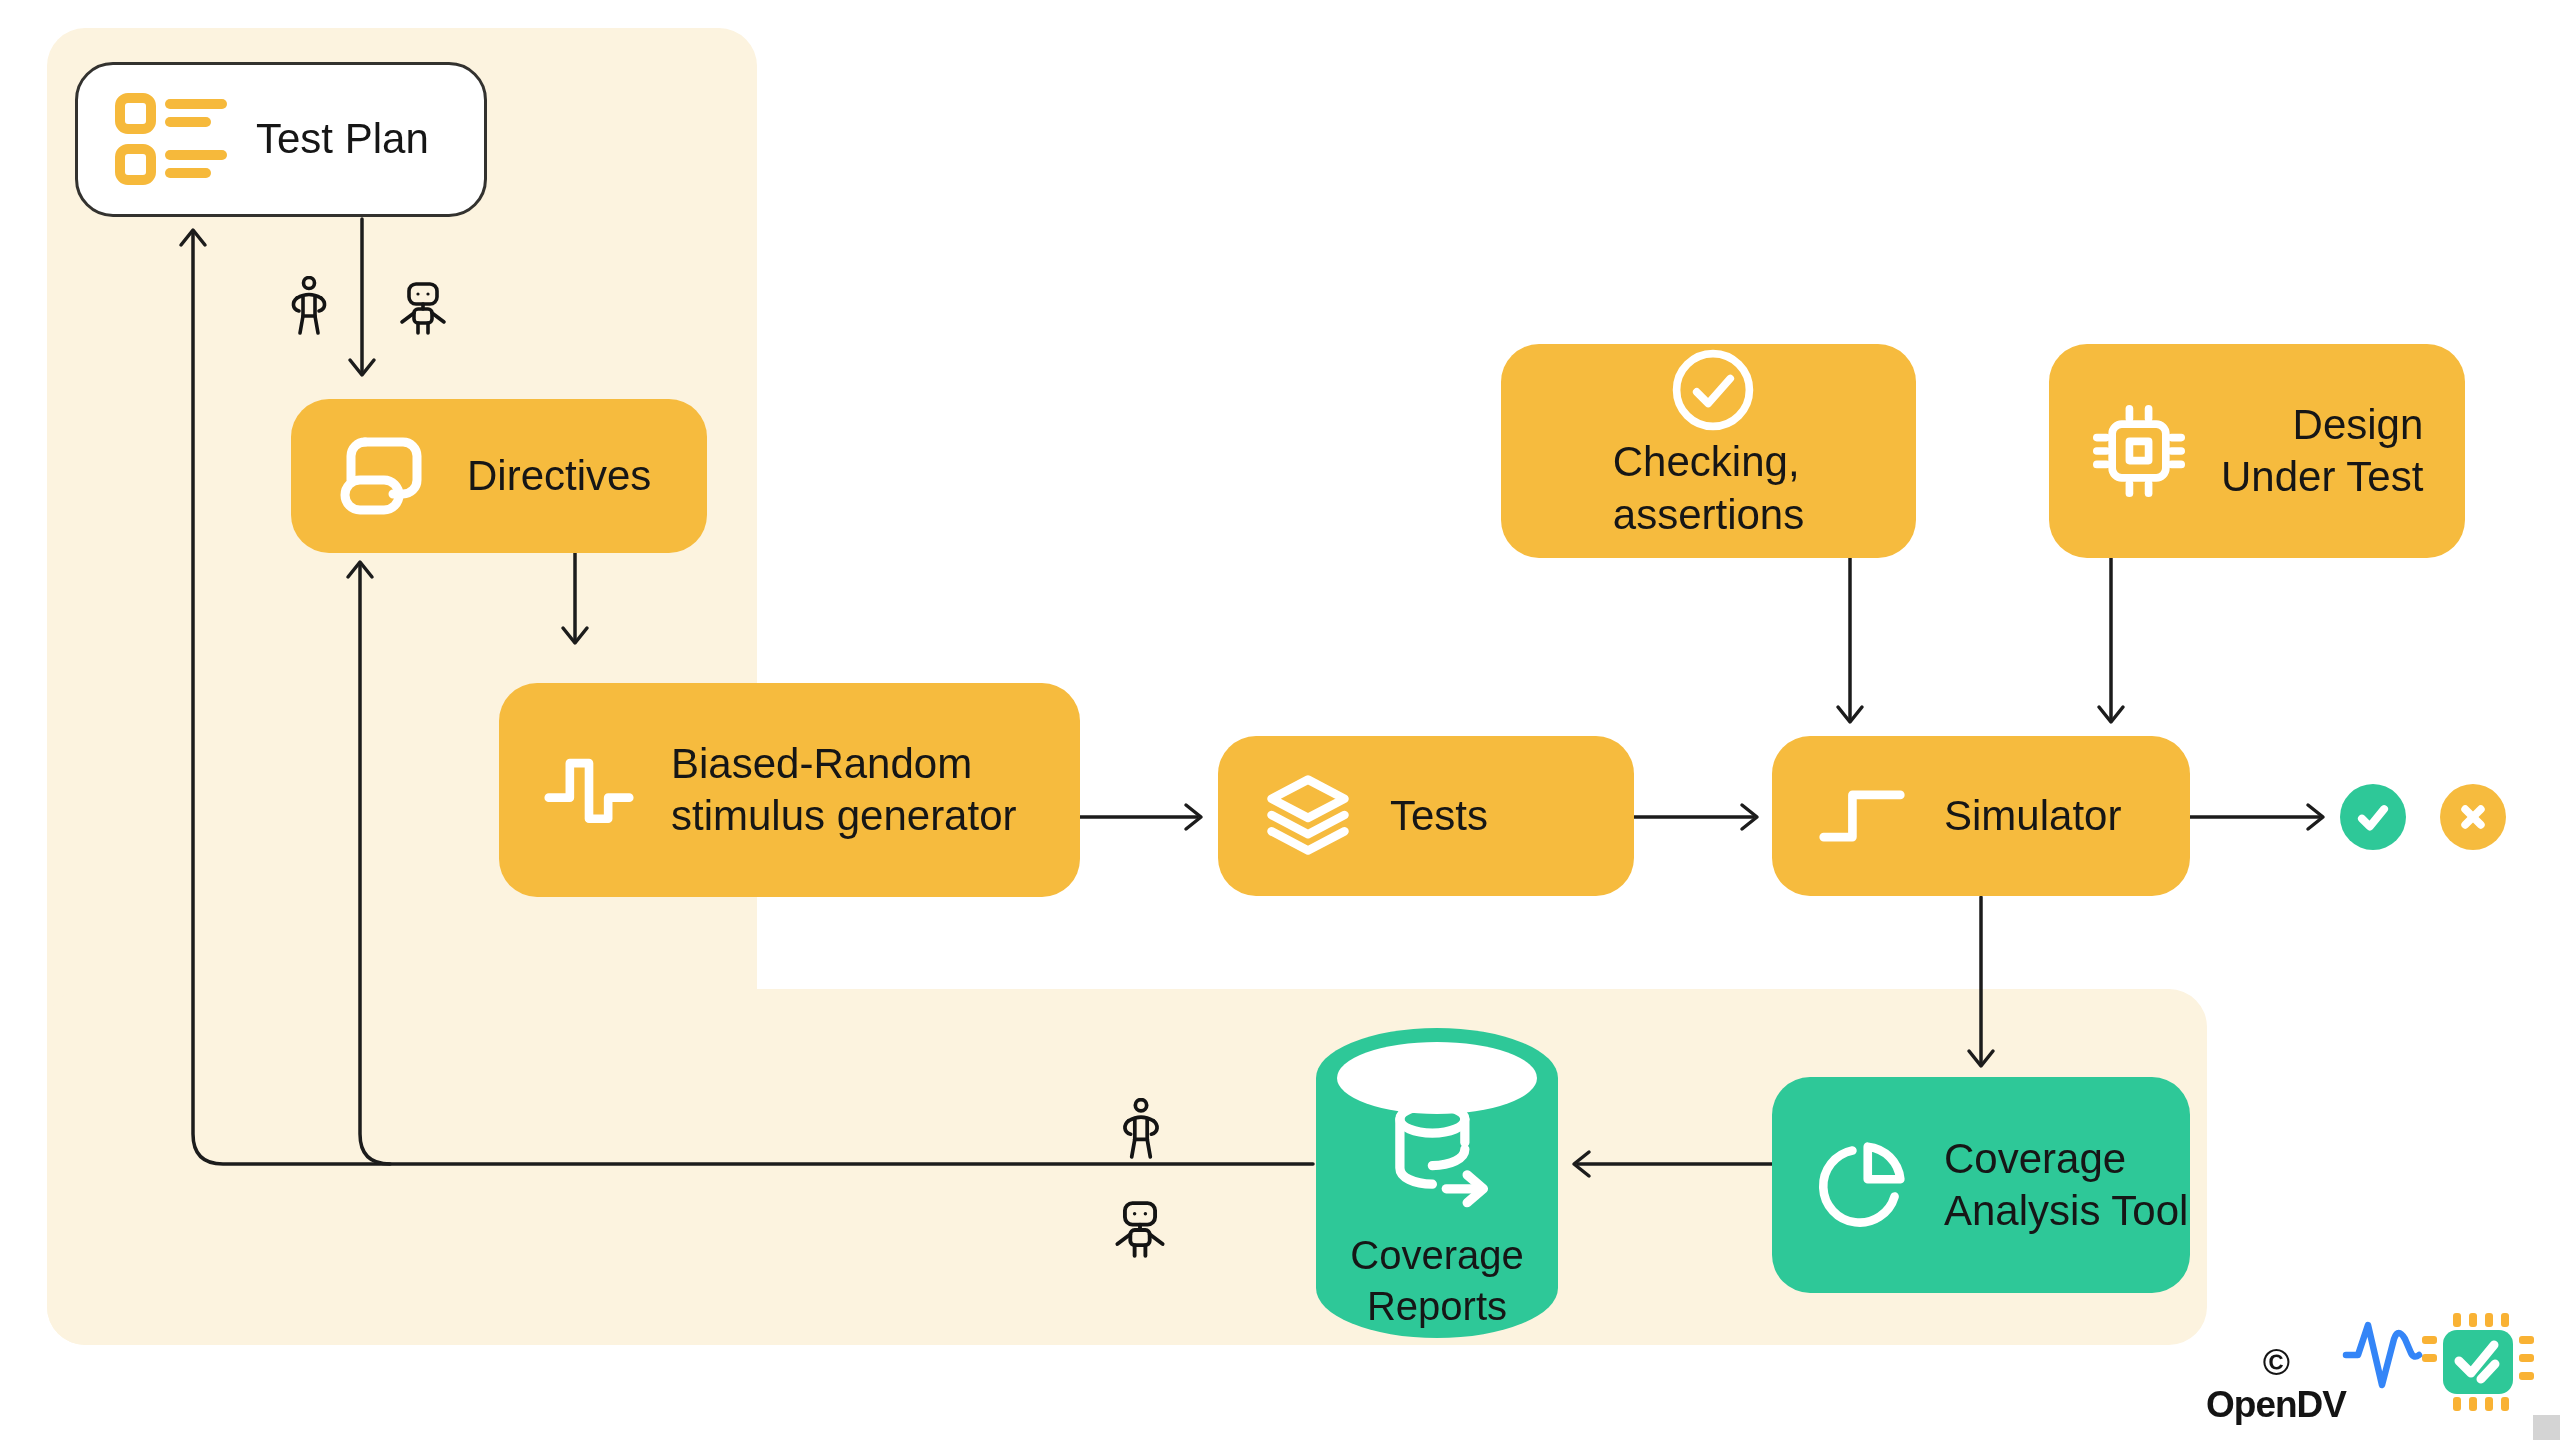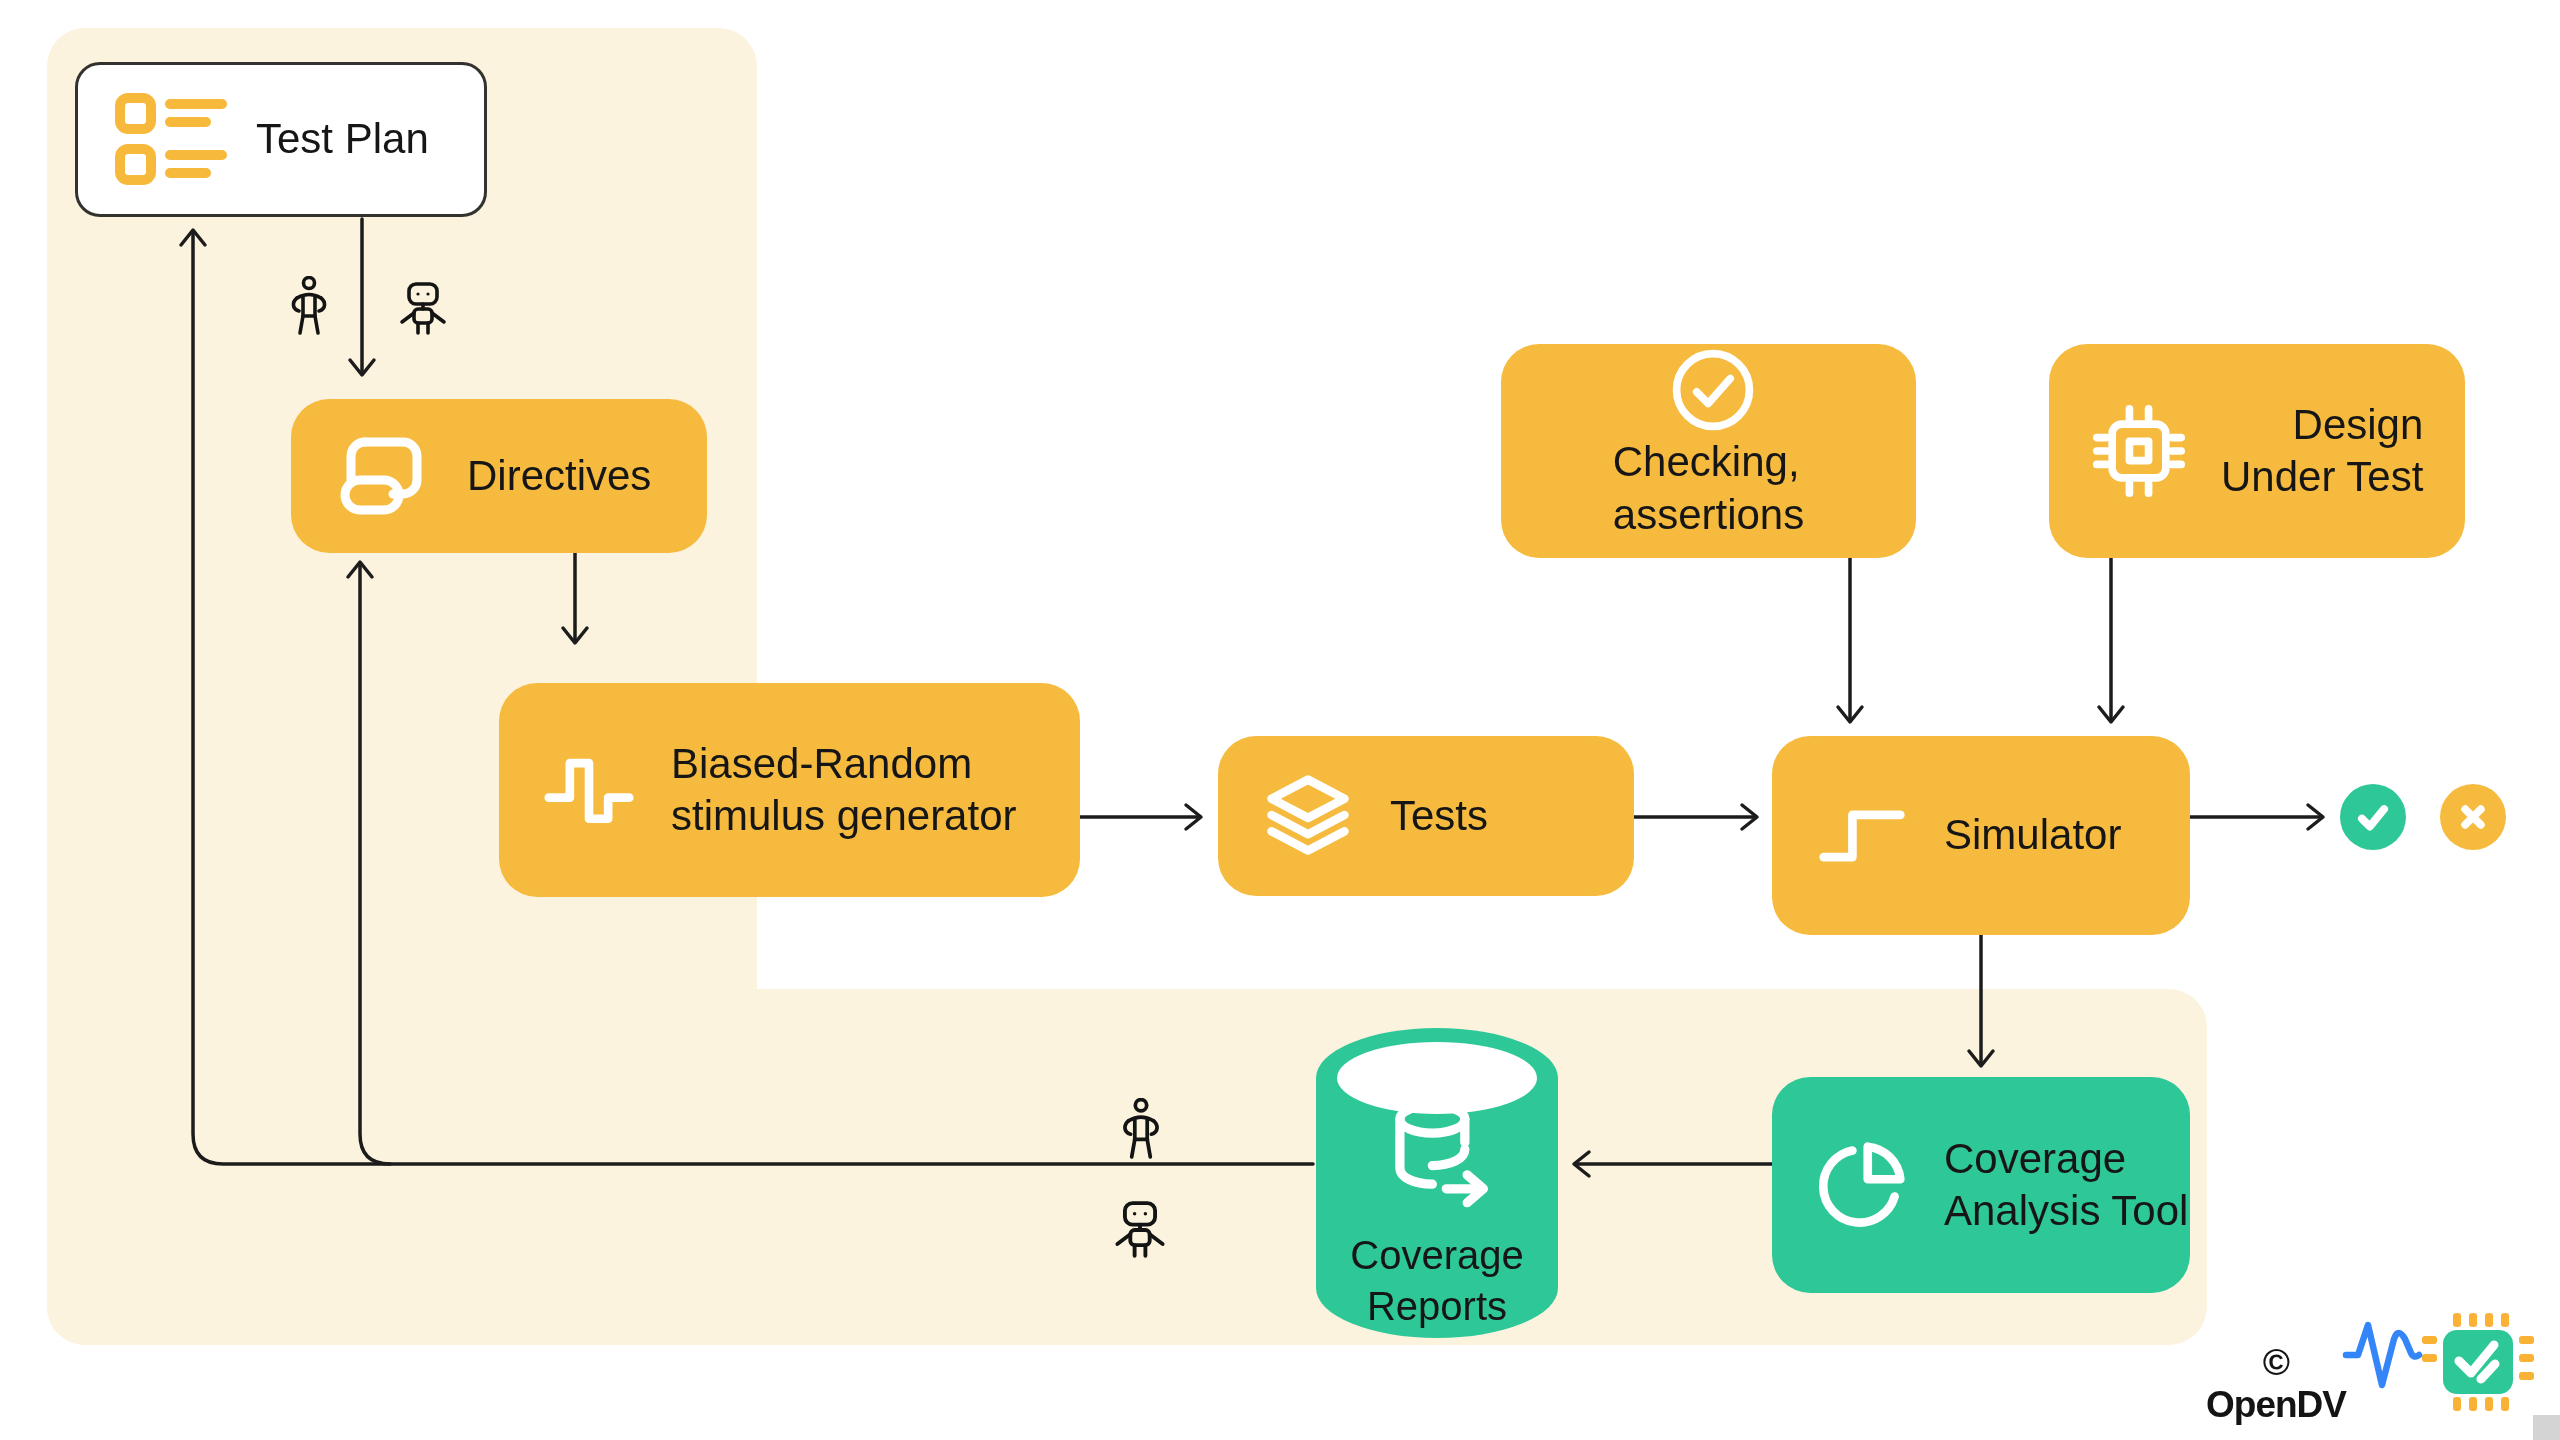--- a/index.html
+++ b/index.html
@@ -9,28 +9,28 @@
   #bg-left{left:47px;top:28px;width:710px;height:1317px;}
   #bg-bottom{left:47px;top:989px;width:2160px;height:356px;}
   .lines{position:absolute;left:0;top:0;z-index:1;pointer-events:none;}
   .node{position:absolute;z-index:2;display:flex;align-items:center;box-sizing:border-box;
         border-radius:38px;font-size:42px;line-height:1.25;}
   .node .ic{flex:0 0 auto;margin:0 36px 0 44px;display:flex;}
   .yellow{background:#F6BB3E;}
   .green{background:#2EC898;}
   .whitebox{background:#fff;border:3px solid #33322f;}
   .lbl{white-space:nowrap;}
-  #n-test-plan{left:75px;top:62px;width:412px;height:155px;font-size:42px;border-radius:25px;}
+  #n-test-plan{left:75px;top:62px;width:412px;height:155px;font-size:42px;}
   #n-test-plan .ic{margin:0 26px 0 34px;}
   #n-directives{left:291px;top:399px;width:416px;height:154px;}
   #n-stimgen{left:499px;top:683px;width:581px;height:214px;}
   #n-tests{left:1218px;top:736px;width:416px;height:160px;}
   #n-checking{left:1501px;top:344px;width:415px;height:214px;flex-direction:column;}
   #n-dut{left:2049px;top:344px;width:416px;height:214px;text-align:right;}
-  #n-simulator{left:1772px;top:736px;width:418px;height:199px;}
+  #n-simulator{left:1772px;top:736px;width:418px;height:160px;}
   #n-cat{left:1772px;top:1077px;width:418px;height:216px;}
   .badge{position:absolute;z-index:2;width:66px;height:66px;border-radius:50%;
          display:flex;align-items:center;justify-content:center;}
   #badge-pass{left:2340px;top:784px;background:#2EC898;}
   #badge-fail{left:2440px;top:784px;background:#F6BB3E;}
   .actor{position:absolute;z-index:2;display:flex;}
   #cyl{position:absolute;left:1312px;top:1022px;z-index:2;}
   #cyl-icon{position:absolute;left:1379px;top:1096px;z-index:3;}
   #cyl-text{position:absolute;left:1307px;top:1230px;width:260px;z-index:3;
             text-align:center;font-size:40px;line-height:1.28;}

